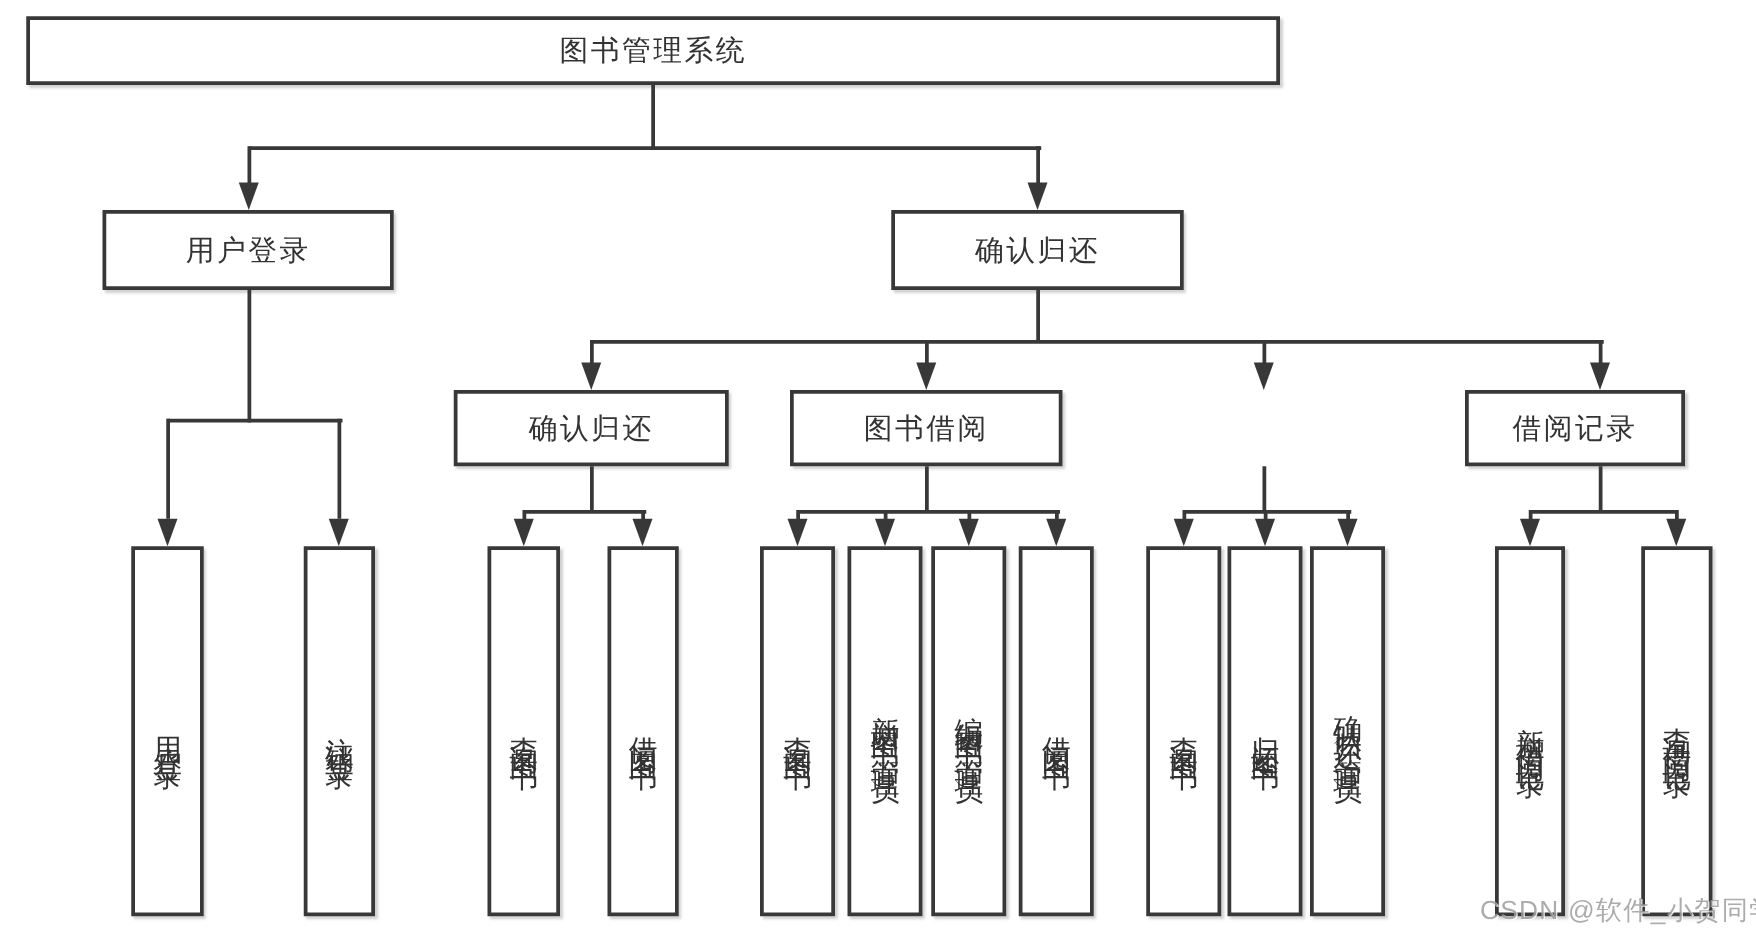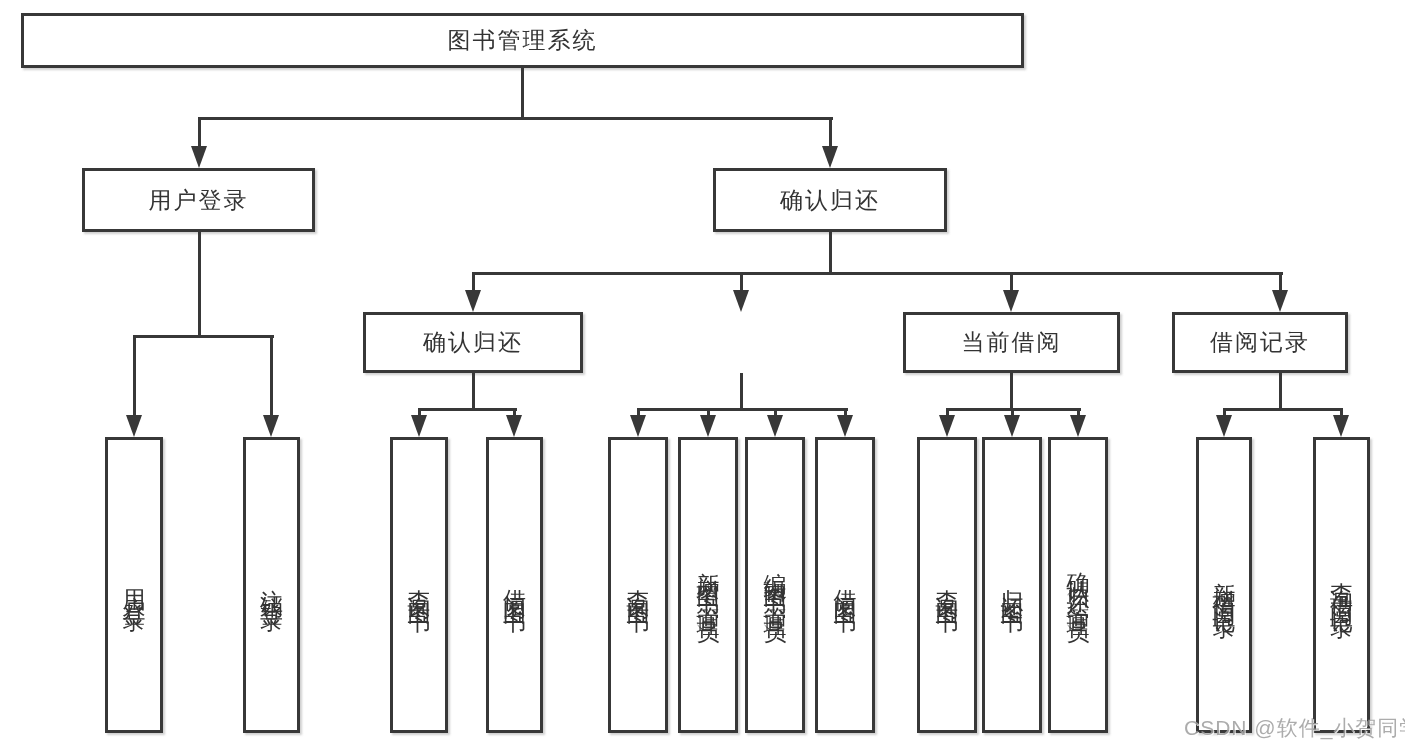--- a/index.html
+++ b/index.html
@@ -73,22 +73,22 @@
   <div class="vline" style="left:740px; top:272px; height:20px;"></div>
   <div class="arr" style="left:733px; top:290px;"></div>
   <div class="vline" style="left:1010px; top:272px; height:20px;"></div>
   <div class="arr" style="left:1003px; top:290px;"></div>
   <div class="vline" style="left:1279px; top:272px; height:20px;"></div>
   <div class="arr" style="left:1272px; top:290px;"></div>
 
   <div class="box" style="left:363px; top:312px; width:220px; height:61px;">
     <span class="lbl">确认归还</span>
   </div>
-  <div class="box" style="left:903px; top:312px; width:217px; height:61px;">
-    <span class="lbl">当前借阅</span>
+  <div class="box" style="left:632px; top:312px; width:218px; height:61px;">
+    <span class="lbl">图书借阅</span>
   </div>
   <div class="box" style="left:1172px; top:312px; width:176px; height:61px;">
     <span class="lbl">借阅记录</span>
   </div>
 
   <div class="vline" style="left:472px; top:373px; height:37px;"></div>
   <div class="hline" style="left:419px; top:408px; width:98px;"></div>
   <div class="vline" style="left:418px; top:408px; height:8px;"></div>
   <div class="arr" style="left:411px; top:415px;"></div>
   <div class="vline" style="left:513px; top:408px; height:8px;"></div>

